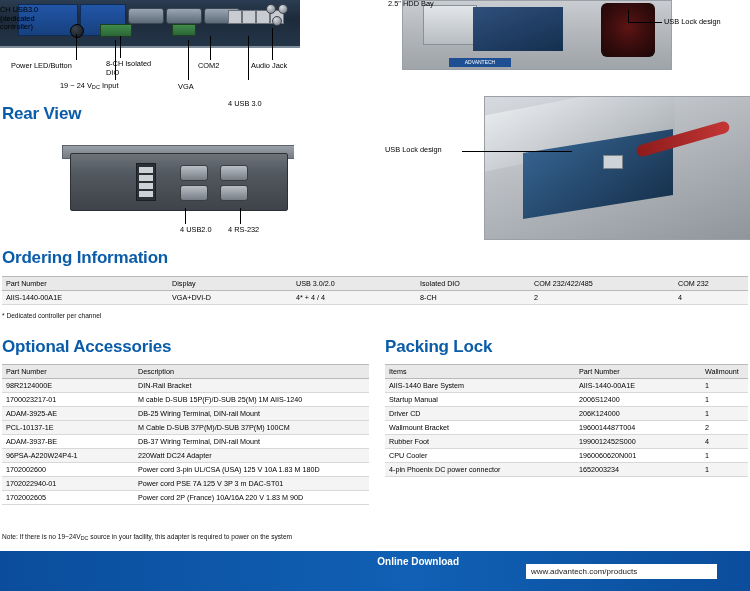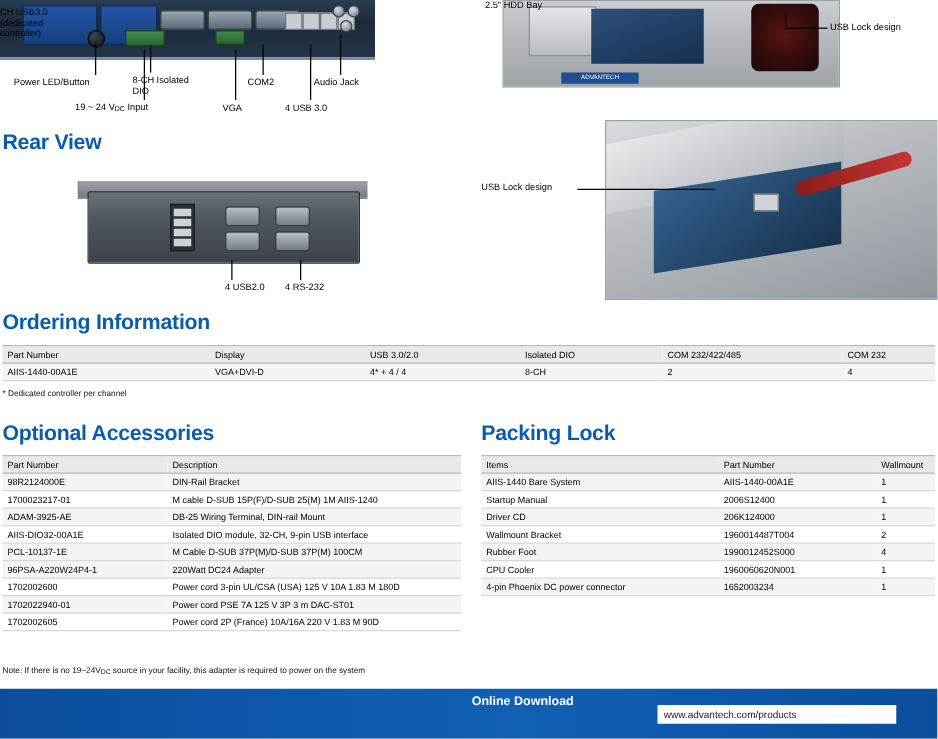--- a/index.html
+++ b/index.html
@@ -244,21 +244,21 @@
 <div class="abs leader-v" style="left:272px;top:28px;height:32px;"></div>
 <div class="abs callout" style="left:251px;top:62px;">Audio Jack</div>
 
 <div class="abs leader-v" style="left:115px;top:40px;height:40px;"></div>
 <div class="abs callout" style="left:60px;top:82px;">19 ~ 24 V<span style="font-size:5.6px;vertical-align:-1px;">DC</span> Input</div>
 
 <div class="abs leader-v" style="left:188px;top:40px;height:40px;"></div>
 <div class="abs callout" style="left:178px;top:83px;">VGA</div>
 
 <div class="abs leader-v" style="left:248px;top:36px;height:44px;"></div>
-<div class="abs callout" style="left:228px;top:83px;">4 USB 3.0</div>
+<div class="abs callout" style="left:228px;top:100px;">4 USB 3.0</div>
 
 <div class="photo" id="photo-tr">
   <div class="drive"></div>
   <div class="pcb"></div>
   <div class="fan"></div>
   <div class="badge">ADVANTECH</div>
 </div>
 <div class="abs callout" style="left:388px;top:0px;">2.5" HDD Bay</div>
 <div class="abs leader-h" style="left:628px;top:22px;width:34px;"></div>
 <div class="abs leader-v" style="left:628px;top:10px;height:13px;"></div>
@@ -339,27 +339,27 @@
           <td>DIN-Rail Bracket</td>
         </tr>
         <tr>
           <td>1700023217-01</td>
           <td>M cable D-SUB 15P(F)/D-SUB 25(M) 1M AIIS-1240</td>
         </tr>
         <tr class="alt">
           <td>ADAM-3925-AE</td>
           <td>DB-25 Wiring Terminal, DIN-rail Mount</td>
         </tr>
-        <tr>
-          <td>AIIS-DIO32-00A1E</td>
-          <td>Isolated DIO module, 32-CH, 9-pin USB interface</td>
-        </tr>
         <tr class="alt">
           <td>PCL-10137-1E</td>
           <td>M Cable D-SUB 37P(M)/D-SUB 37P(M) 100CM</td>
+        </tr>
+        <tr>
+          <td>ADAM-3937-BE</td>
+          <td>DB-37 Wiring Terminal, DIN-rail Mount</td>
         </tr>
         <tr class="alt">
           <td>96PSA-A220W24P4-1</td>
           <td>220Watt DC24 Adapter</td>
         </tr>
         <tr>
           <td>1702002600</td>
           <td>Power cord 3-pin UL/CSA (USA) 125 V 10A 1.83 M 180D</td>
         </tr>
         <tr class="alt">

